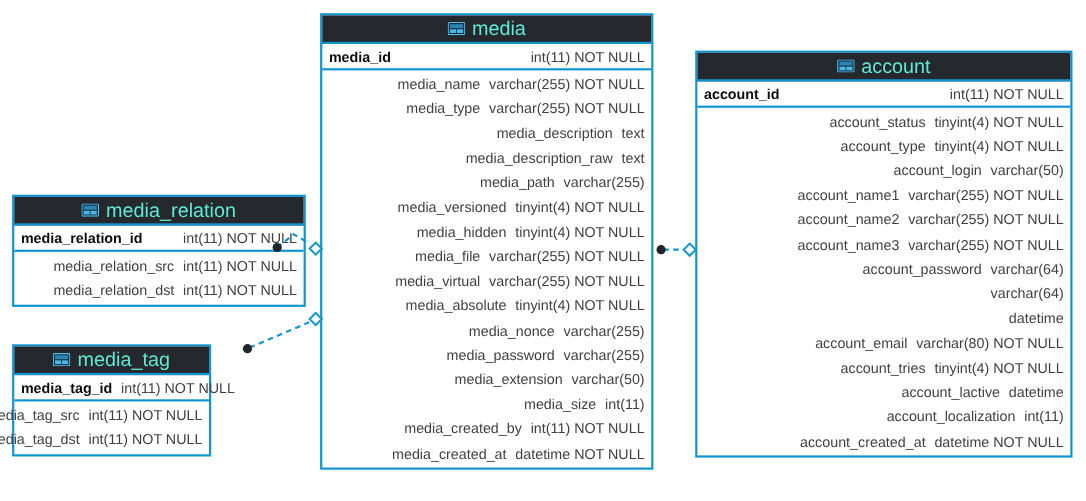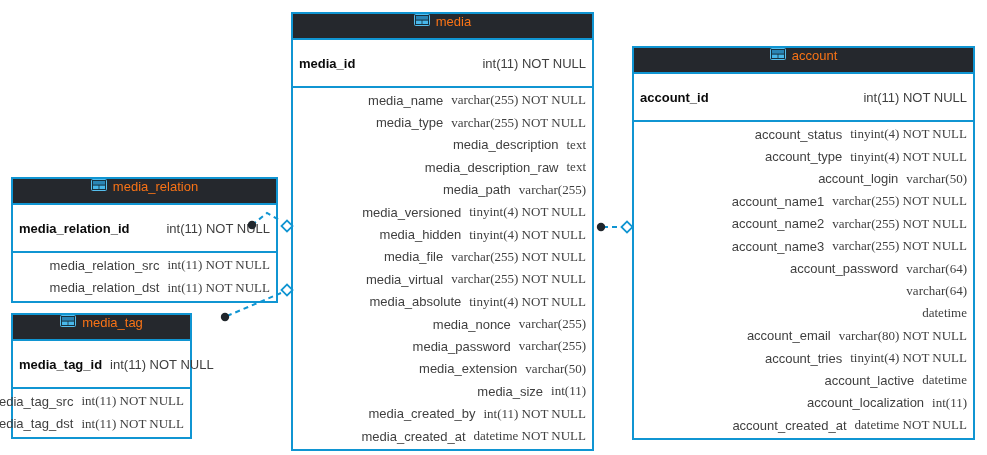--- a/index.html
+++ b/index.html
@@ -23,47 +23,47 @@
     border:2px solid var(--blue);
   }
   .t-media{left:291px;top:12px;width:303px;}
   .t-relation{left:11px;top:177px;width:267px;}
   .t-tag{left:11px;top:313px;width:181px;}
   .t-account{left:632px;top:46px;width:343px;}
   .tbl-header{
     height:24px;
     background:var(--hdr);
     border-bottom:2px solid var(--blue);
-    color:#f97316;
-    display:flex;align-items:flex-start;justify-content:center;
+    color:#5eead4;
+    display:flex;align-items:center;justify-content:center;
     gap:6px;
-    font-size:13px;
+    font-size:18px;
     white-space:nowrap;
   }
   .tbl-icon{display:inline-flex;align-items:center;}
   .pk-row{
     height:22px;
     border-bottom:2px solid var(--blue);
     display:flex;align-items:center;justify-content:space-between;
-    padding:12px 6px;
+    padding:0 6px;
     font-size:13px;
     white-space:nowrap;
   }
   .pk-row .cname{font-weight:bold;color:var(--pktext);}
   .pk-row .ctype{color:var(--rowtext);margin-left:8px;}
   .tbl-rows{padding:1px 0 2px 0;}
   .row{
     height:22.4px;
     display:flex;align-items:center;justify-content:flex-end;
     padding:0 6px;
     font-size:13px;
     color:var(--rowtext);
     white-space:nowrap;
   }
-  .row .ctype{margin-left:8px;font-family:Liberation Serif, serif;}
+  .row .ctype{margin-left:8px;}
   .connectors{
     position:absolute;left:0;top:0;
     width:987px;height:455px;
     pointer-events:none;
     z-index:5;
   }
   .connectors path{stroke:var(--blue);stroke-width:2;fill:none;stroke-dasharray:5 4;}
   .connectors .dot{fill:#20262c;}
   .connectors .diamond{fill:#ffffff;stroke:var(--blue);stroke-width:1.8;}
 </style>

